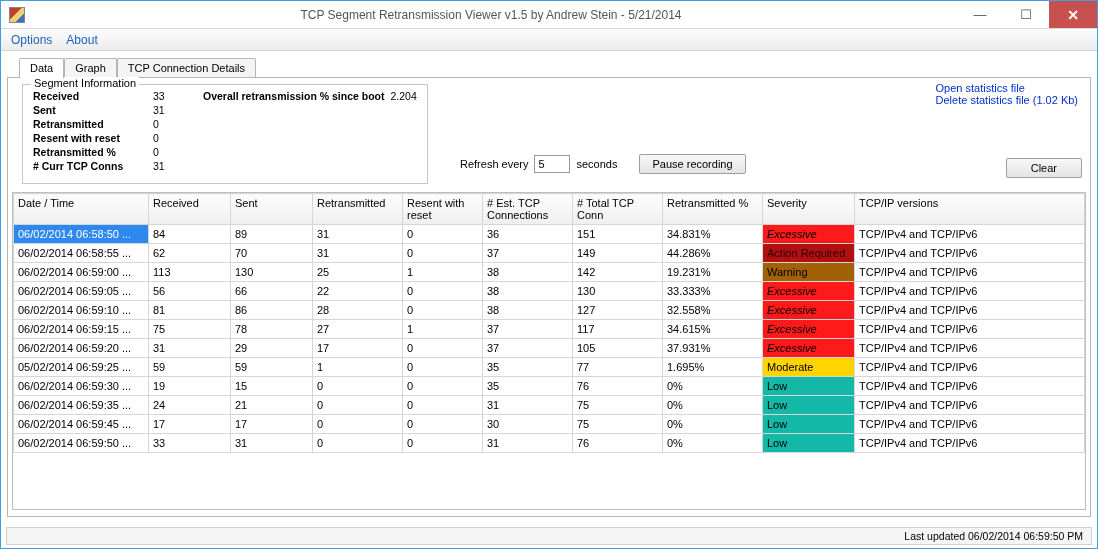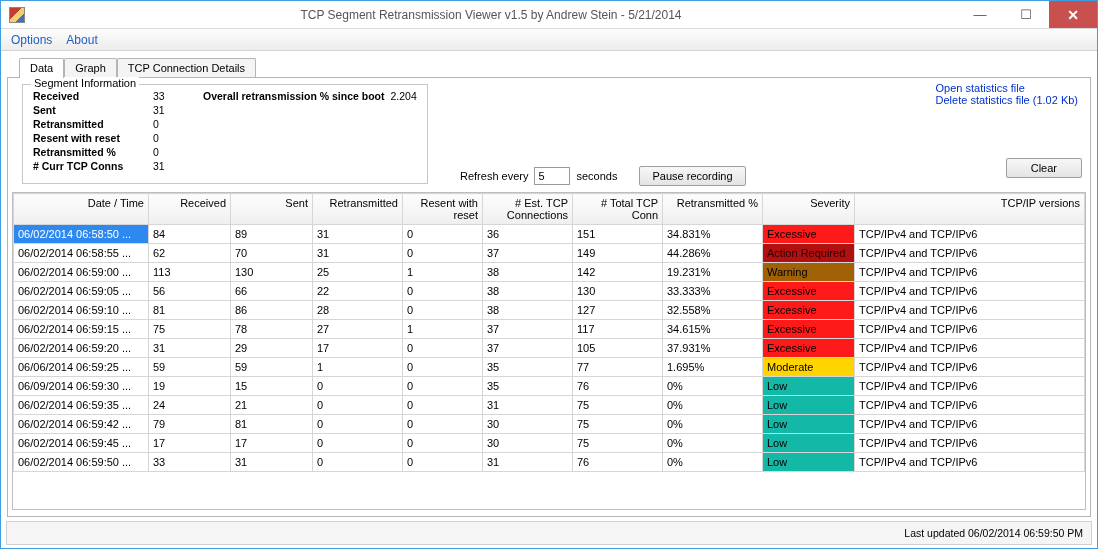--- a/index.html
+++ b/index.html
@@ -24,37 +24,37 @@
   .segbox-title { position:absolute; top:-8px; left:8px; background:#fff; padding:0 3px; font-size:11px; }
   .segrow { display:flex; font-size:10.5px; line-height:14px; }
   .segrow .lab { width:120px; font-weight:bold; }
   .segrow .val { width:40px; }
   .segrow .lab2 { font-weight:bold; margin-left:10px; }
   .segrow .val2 { margin-left:6px; }
   
   .links { position:absolute; right:12px; top:4px; text-align:left; font-size:11px; }
   .links a { color:#0030cc; display:block; }
   
-  .refresh { position:absolute; left:452px; top:88px; display:flex; align-items:center; gap:6px; font-size:11px; }
+  .refresh { position:absolute; left:452px; top:76px; display:flex; align-items:center; gap:6px; font-size:11px; }
   .refresh input { width:36px; height:18px; font-size:11px; border:1px solid #999; padding:1px 3px; }
   .btn { background:linear-gradient(#f7f7f7,#e4e4e4); border:1px solid #9f9f9f; border-radius:2px; padding:3px 12px; font-size:11px; cursor:default; }
   .clearwrap { position:absolute; right:8px; top:84px; }
   
   .tablewrap { position:absolute; left:4px; right:4px; top:114px; bottom:6px; border:1px solid #bdbdbd; overflow:hidden; }
   table { border-collapse:collapse; width:100%; table-layout:fixed; }
   th, td { border:1px solid #d6d6d6; padding:3px 4px; font-size:11px; text-align:left; white-space:nowrap; overflow:hidden; height:18px; }
-  th { background:linear-gradient(#fdfdfd,#efefef); font-weight:normal; vertical-align:top; height:26px; line-height:12px;text-align:right; }
+  th { background:linear-gradient(#fdfdfd,#efefef); font-weight:normal; vertical-align:top; height:26px; line-height:12px; }
   td.sel { background:#2d89ef; color:#fff; }
-  td.sev-Excessive { background:#ff1a1a; }
+  td.sev-Excessive { background:#ff1a1a;font-style:italic; }
   td.sev-Action { background:#b01010; color:#300; }
   td.sev-Warning { background:#a16207; }
   td.sev-Moderate { background:#ffd400; }
   td.sev-Low { background:#14b8a6; }
   
-  .statusbar { position:absolute; left:6px; right:6px; bottom:4px; height:24px; border:1px solid #d0d0d0; background:#f5f5f5; font-size:10.5px; display:flex; align-items:center; justify-content:flex-end; padding-right:8px; }
+  .statusbar { position:absolute; left:6px; right:6px; bottom:4px; height:18px; border:1px solid #d0d0d0; background:#f5f5f5; font-size:10.5px; display:flex; align-items:center; justify-content:flex-end; padding-right:8px; }
 </style>
 </head>
 <body>
 
 <div class="titlebar">
   <div class="icon"></div>
   <div class="title">TCP Segment Retransmission Viewer v1.5 by Andrew Stein - 5/21/2014</div>
   <div class="winbtns">
     <div class="winbtn">—</div>
     <div class="winbtn">☐</div>
@@ -228,33 +228,33 @@
             <td>29</td>
             <td>17</td>
             <td>0</td>
             <td>37</td>
             <td>105</td>
             <td>37.931%</td>
             <td class="sev-Excessive">Excessive</td>
             <td>TCP/IPv4 and TCP/IPv6</td>
           </tr>
           <tr>
-            <td>06/06/2014 06:59:25 ...</td>
+            <td>05/02/2014 06:59:25 ...</td>
             <td>59</td>
             <td>59</td>
             <td>1</td>
             <td>0</td>
             <td>35</td>
             <td>77</td>
             <td>1.695%</td>
             <td class="sev-Moderate">Moderate</td>
             <td>TCP/IPv4 and TCP/IPv6</td>
           </tr>
           <tr>
-            <td>06/09/2014 06:59:30 ...</td>
+            <td>06/02/2014 06:59:30 ...</td>
             <td>19</td>
             <td>15</td>
             <td>0</td>
             <td>0</td>
             <td>35</td>
             <td>76</td>
             <td>0%</td>
             <td class="sev-Low">Low</td>
             <td>TCP/IPv4 and TCP/IPv6</td>
           </tr>
@@ -264,44 +264,32 @@
             <td>21</td>
             <td>0</td>
             <td>0</td>
             <td>31</td>
             <td>75</td>
             <td>0%</td>
             <td class="sev-Low">Low</td>
             <td>TCP/IPv4 and TCP/IPv6</td>
           </tr>
           <tr>
-            <td>06/02/2014 06:59:42 ...</td>
-            <td>79</td>
-            <td>81</td>
+            <td>06/02/2014 06:59:45 ...</td>
+            <td>17</td>
+            <td>17</td>
             <td>0</td>
             <td>0</td>
             <td>30</td>
             <td>75</td>
             <td>0%</td>
             <td class="sev-Low">Low</td>
             <td>TCP/IPv4 and TCP/IPv6</td>
           </tr>
           <tr>
-            <td>06/02/2014 06:59:45 ...</td>
-            <td>17</td>
-            <td>17</td>
-            <td>0</td>
-            <td>0</td>
-            <td>30</td>
-            <td>75</td>
-            <td>0%</td>
-            <td class="sev-Low">Low</td>
-            <td>TCP/IPv4 and TCP/IPv6</td>
-          </tr>
-          <tr>
             <td>06/02/2014 06:59:50 ...</td>
             <td>33</td>
             <td>31</td>
             <td>0</td>
             <td>0</td>
             <td>31</td>
             <td>76</td>
             <td>0%</td>
             <td class="sev-Low">Low</td>
             <td>TCP/IPv4 and TCP/IPv6</td>

